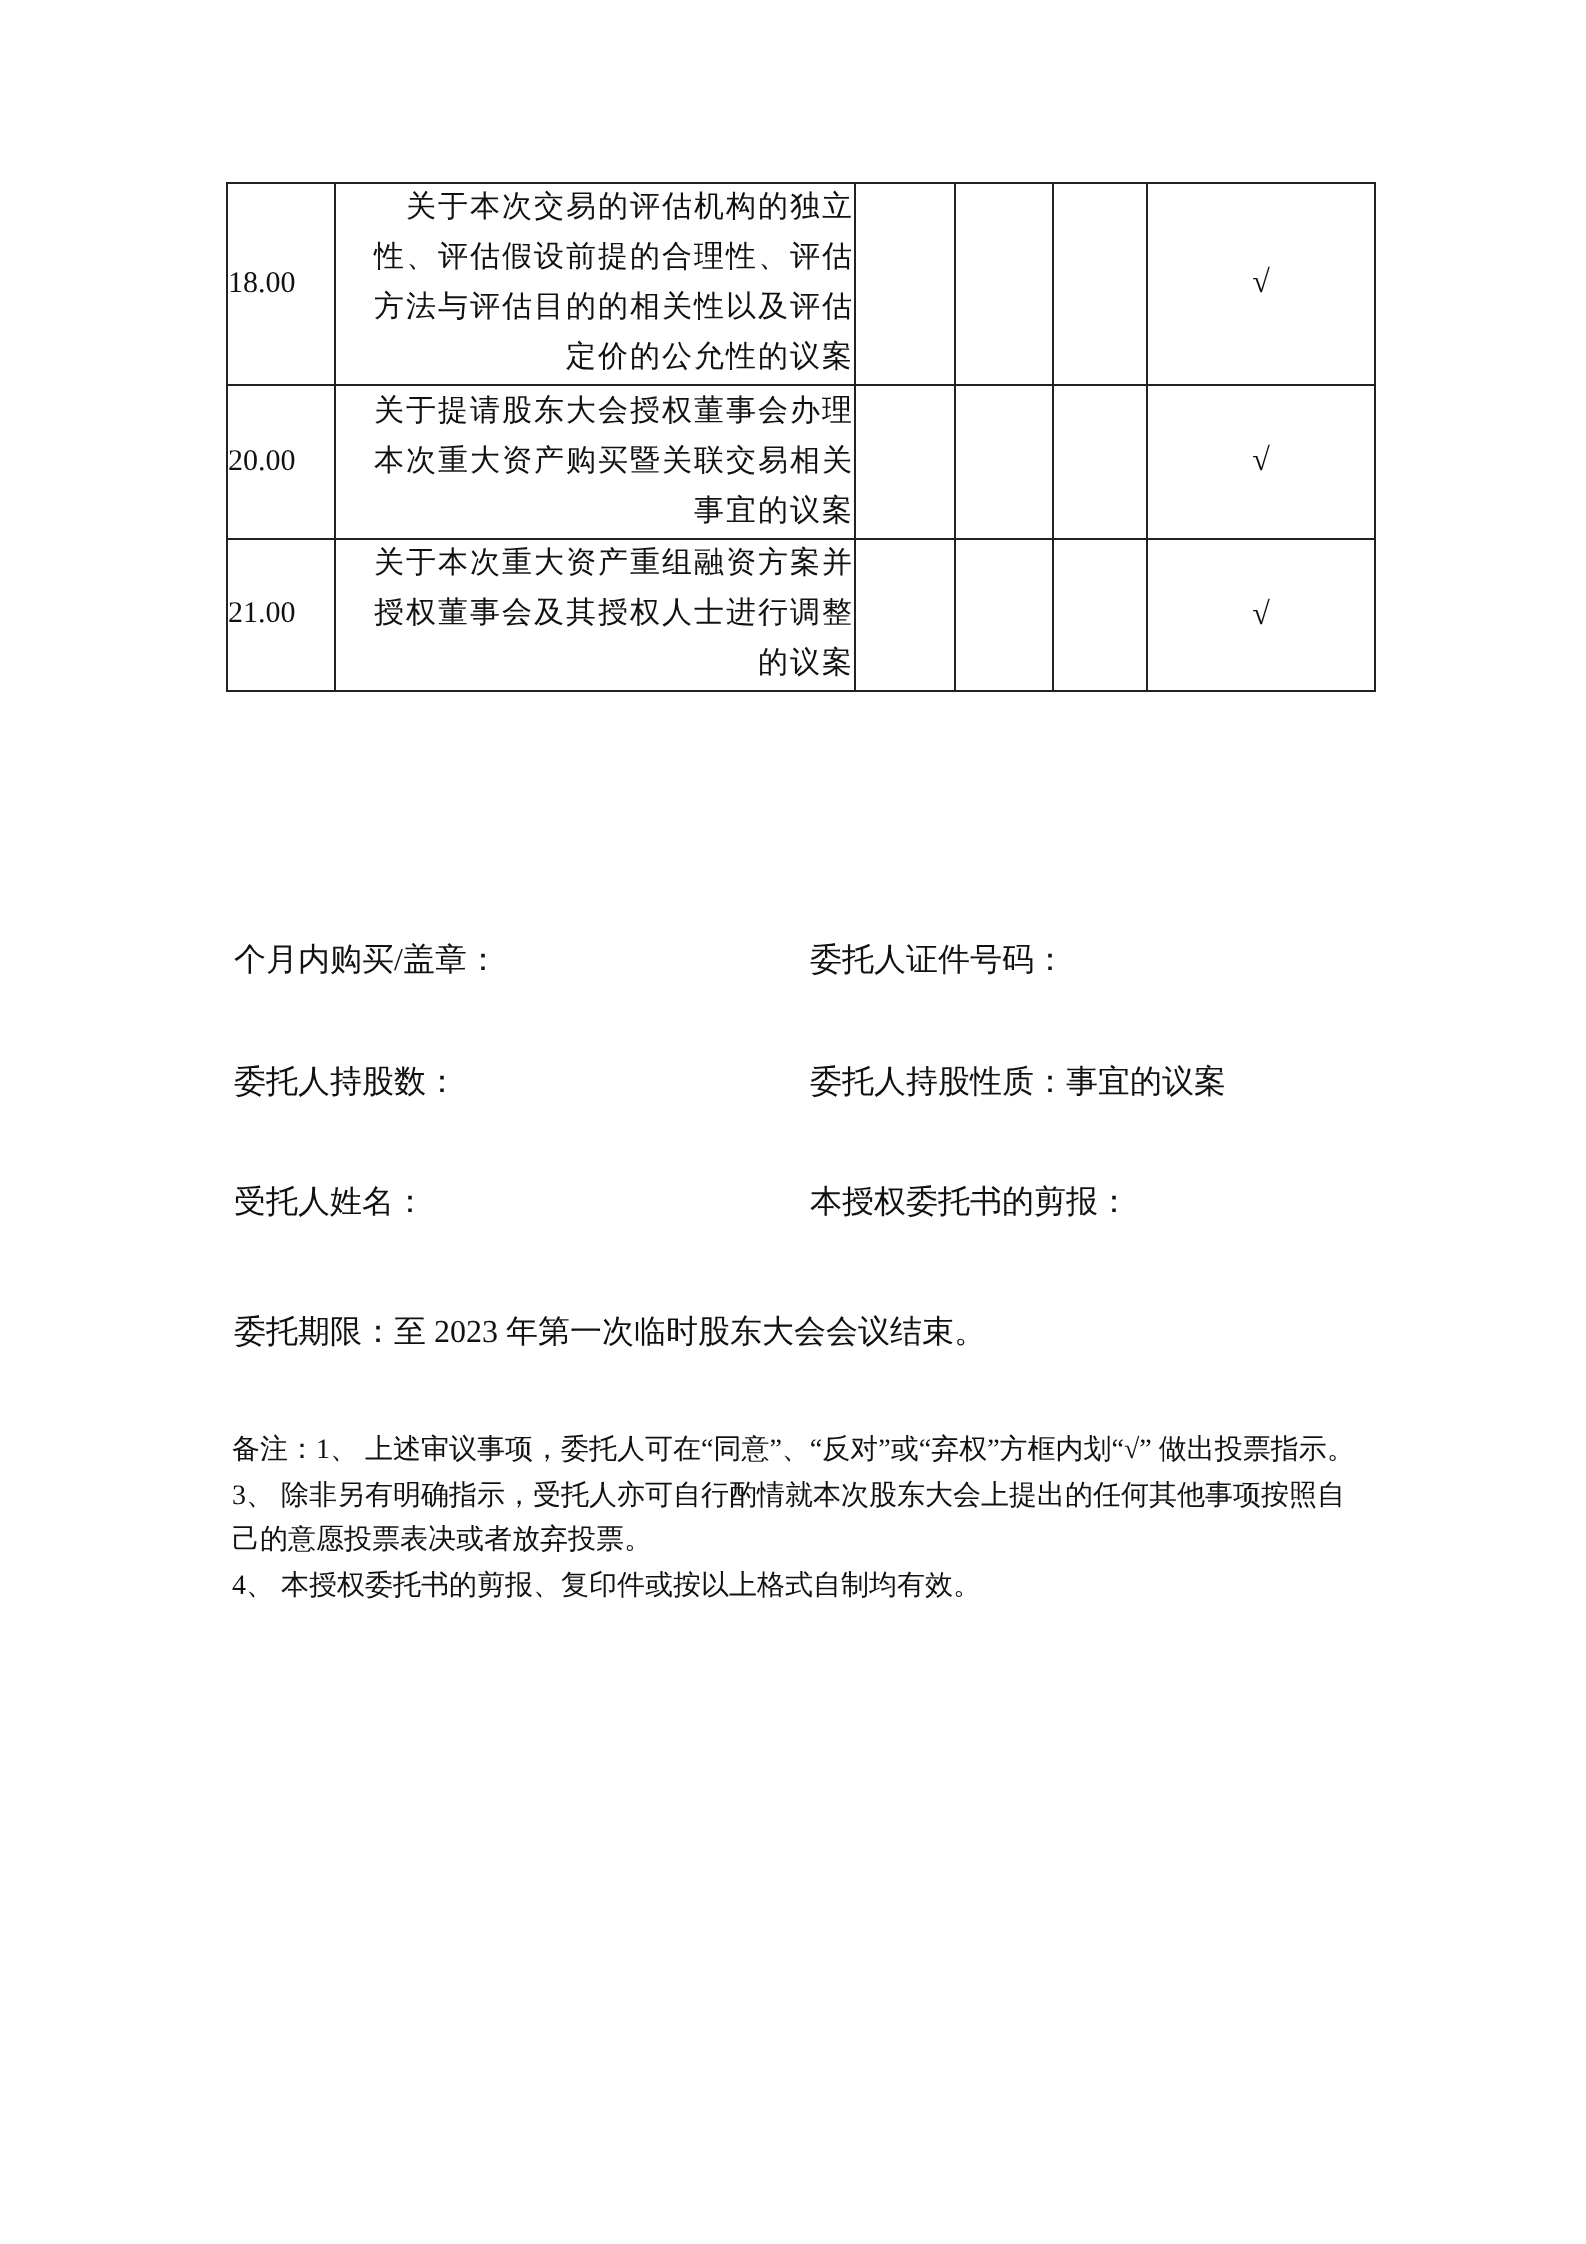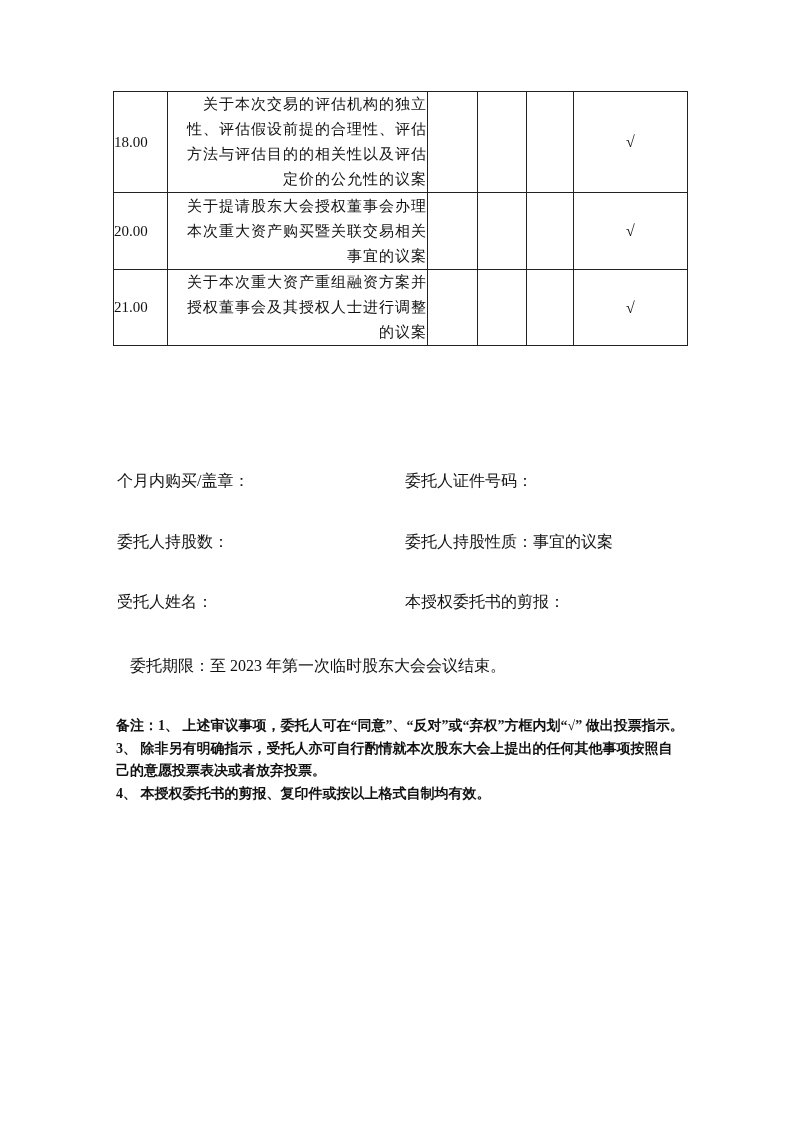--- a/index.html
+++ b/index.html
@@ -45,30 +45,29 @@
 
   
   .form-row { position: absolute; left: 0; width: 793px; font-size: 16px; line-height: 20px; }
   .form-row .fl { position: absolute; left: 117px; white-space: nowrap; }
   .form-row .fr { position: absolute; left: 393px; white-space: nowrap; margin-left: 12px; }
   .row-1 { top: 471px; }
   .row-2 { top: 532px; }
   .row-3 { top: 592px; }
 
   
-  .term { position: absolute; left: 117px; top: 656px; font-size: 16px; white-space: nowrap; margin-left: 13px; }
+  .term { position: absolute; left: 117px; top: 656px; font-size: 16px; white-space: nowrap; }
   .date { position: absolute; left: 117px; top: 689px; font-size: 16px; white-space: nowrap; }
   .notes {
     position: absolute;
     left: 116px;
     top: 715px;
     width: 610px;
     font-size: 14px;
     line-height: 22.5px;
-    font-weight: bold;
   }
   .note { white-space: pre-line; }
 </style>
 </head>
 <body>
 
 <div class="page">
 
   <table class="vote-table">
     <colgroup>

